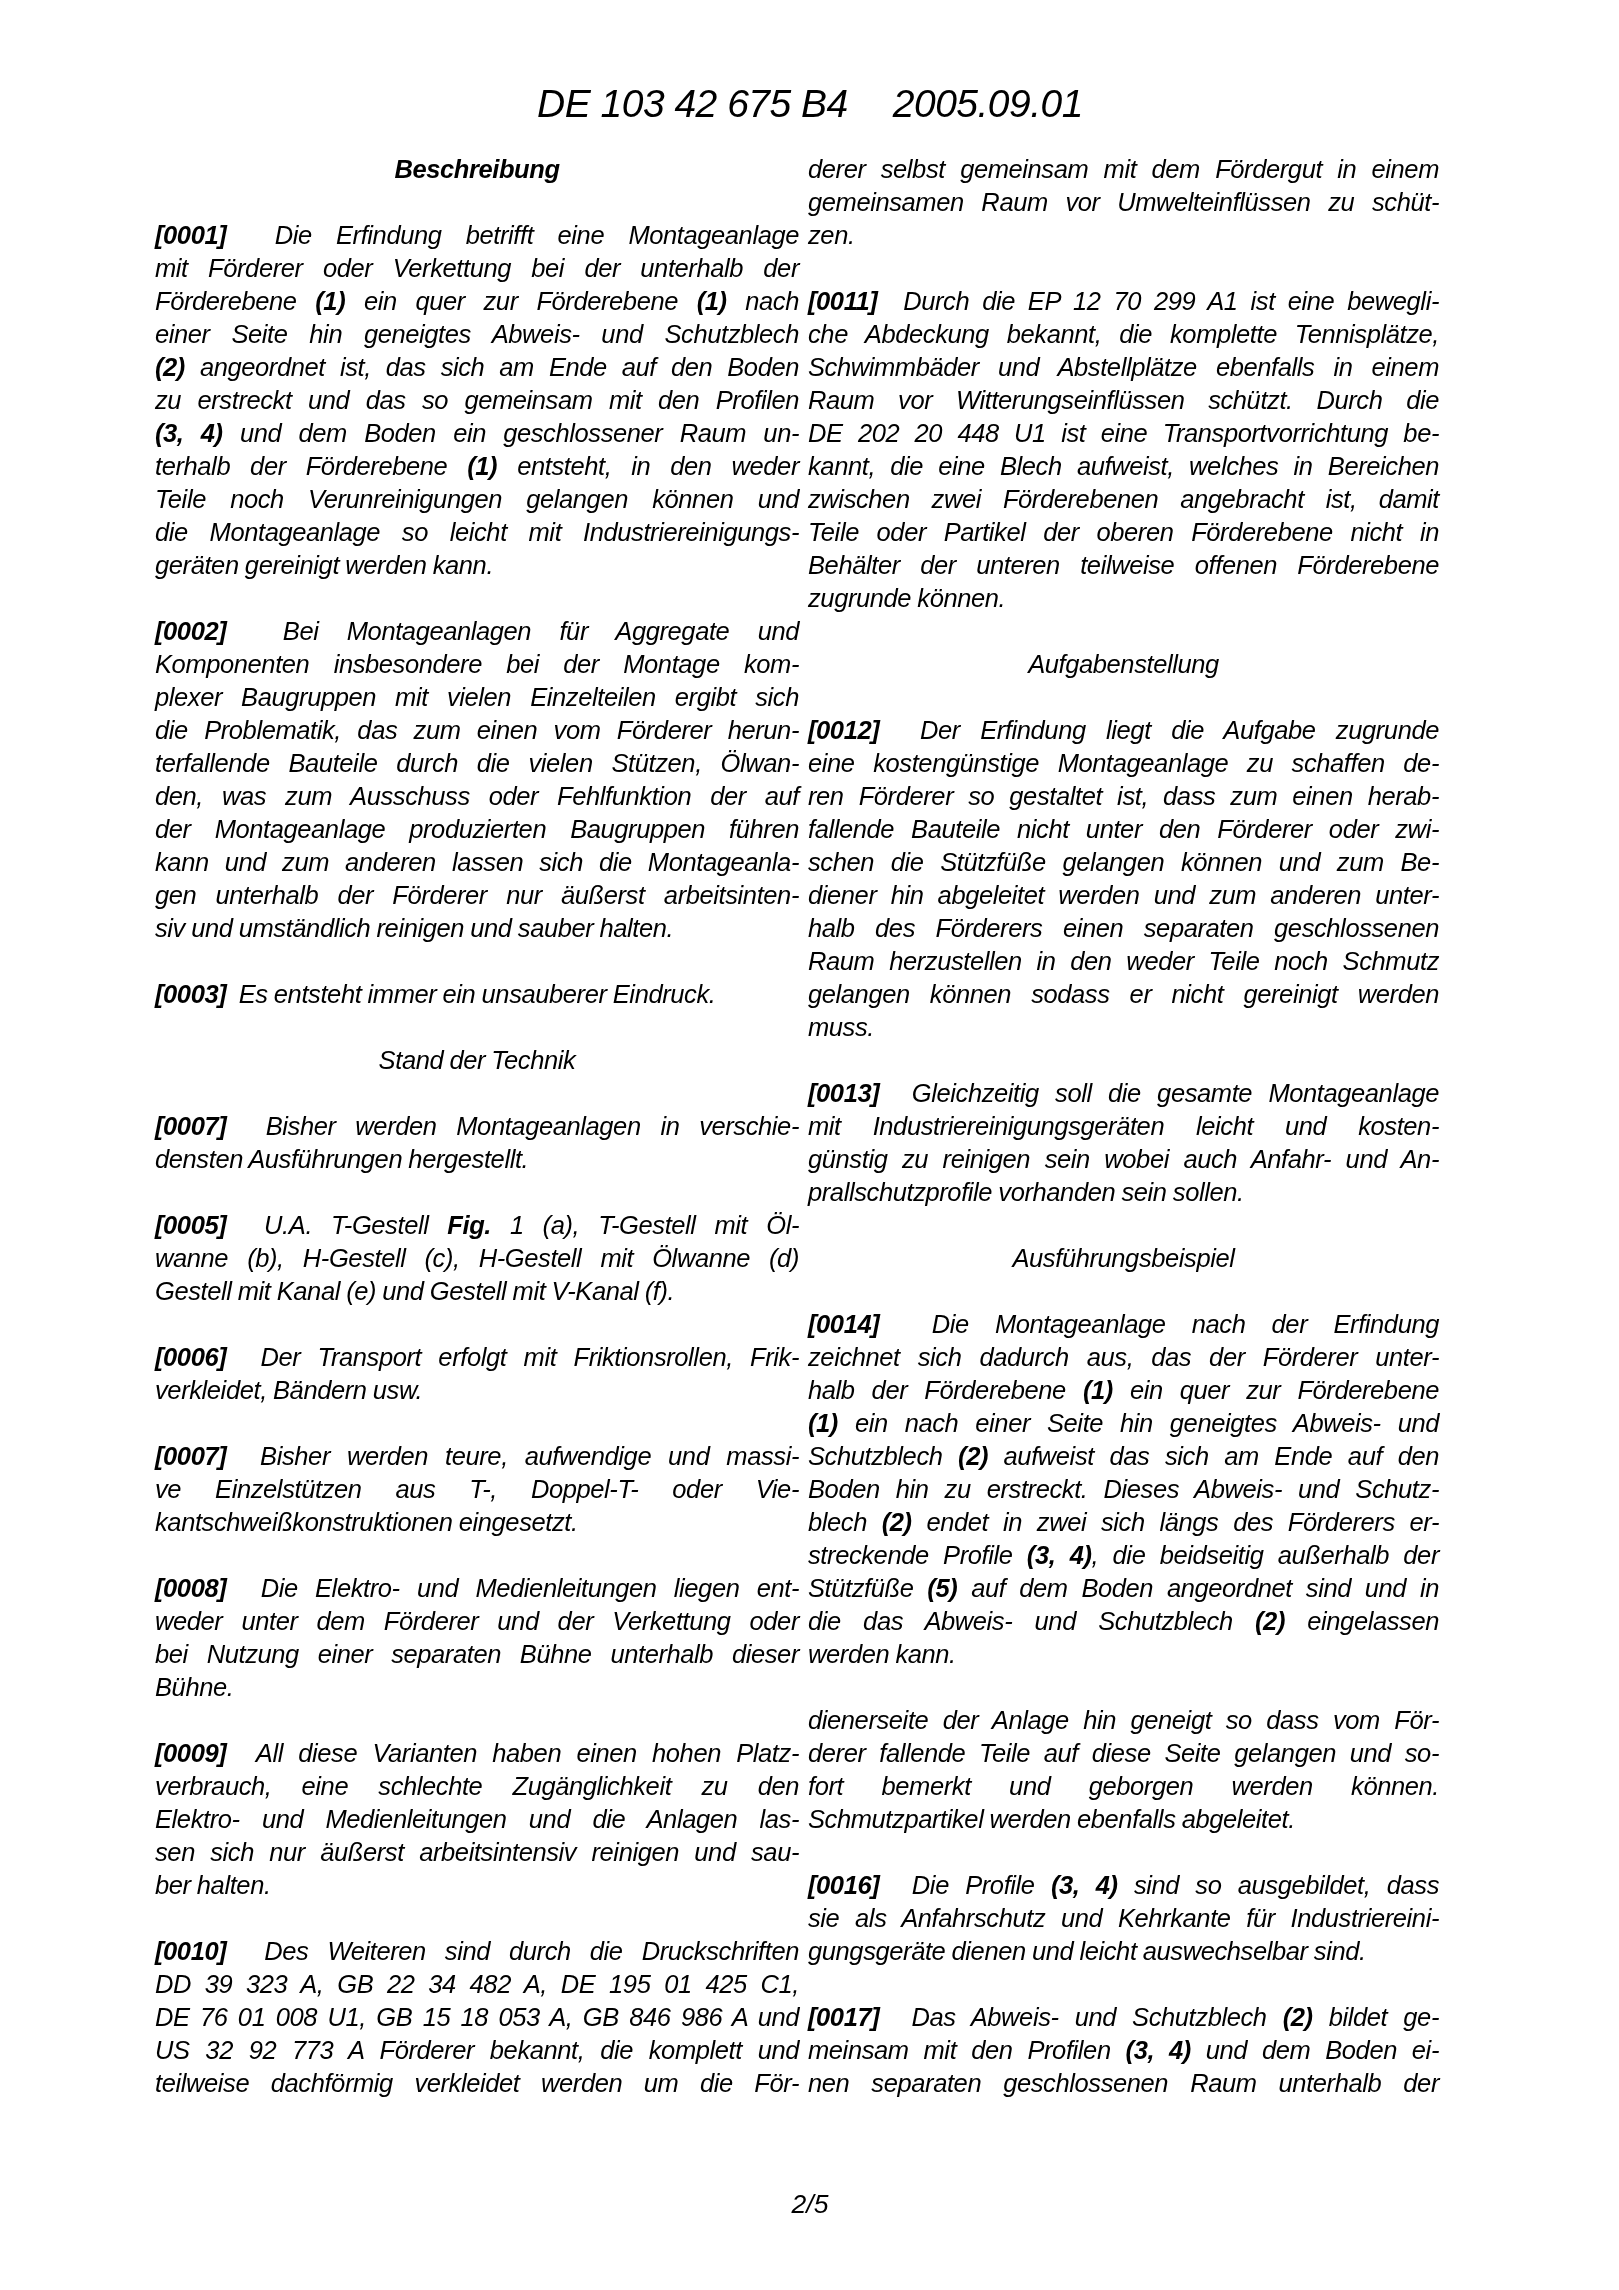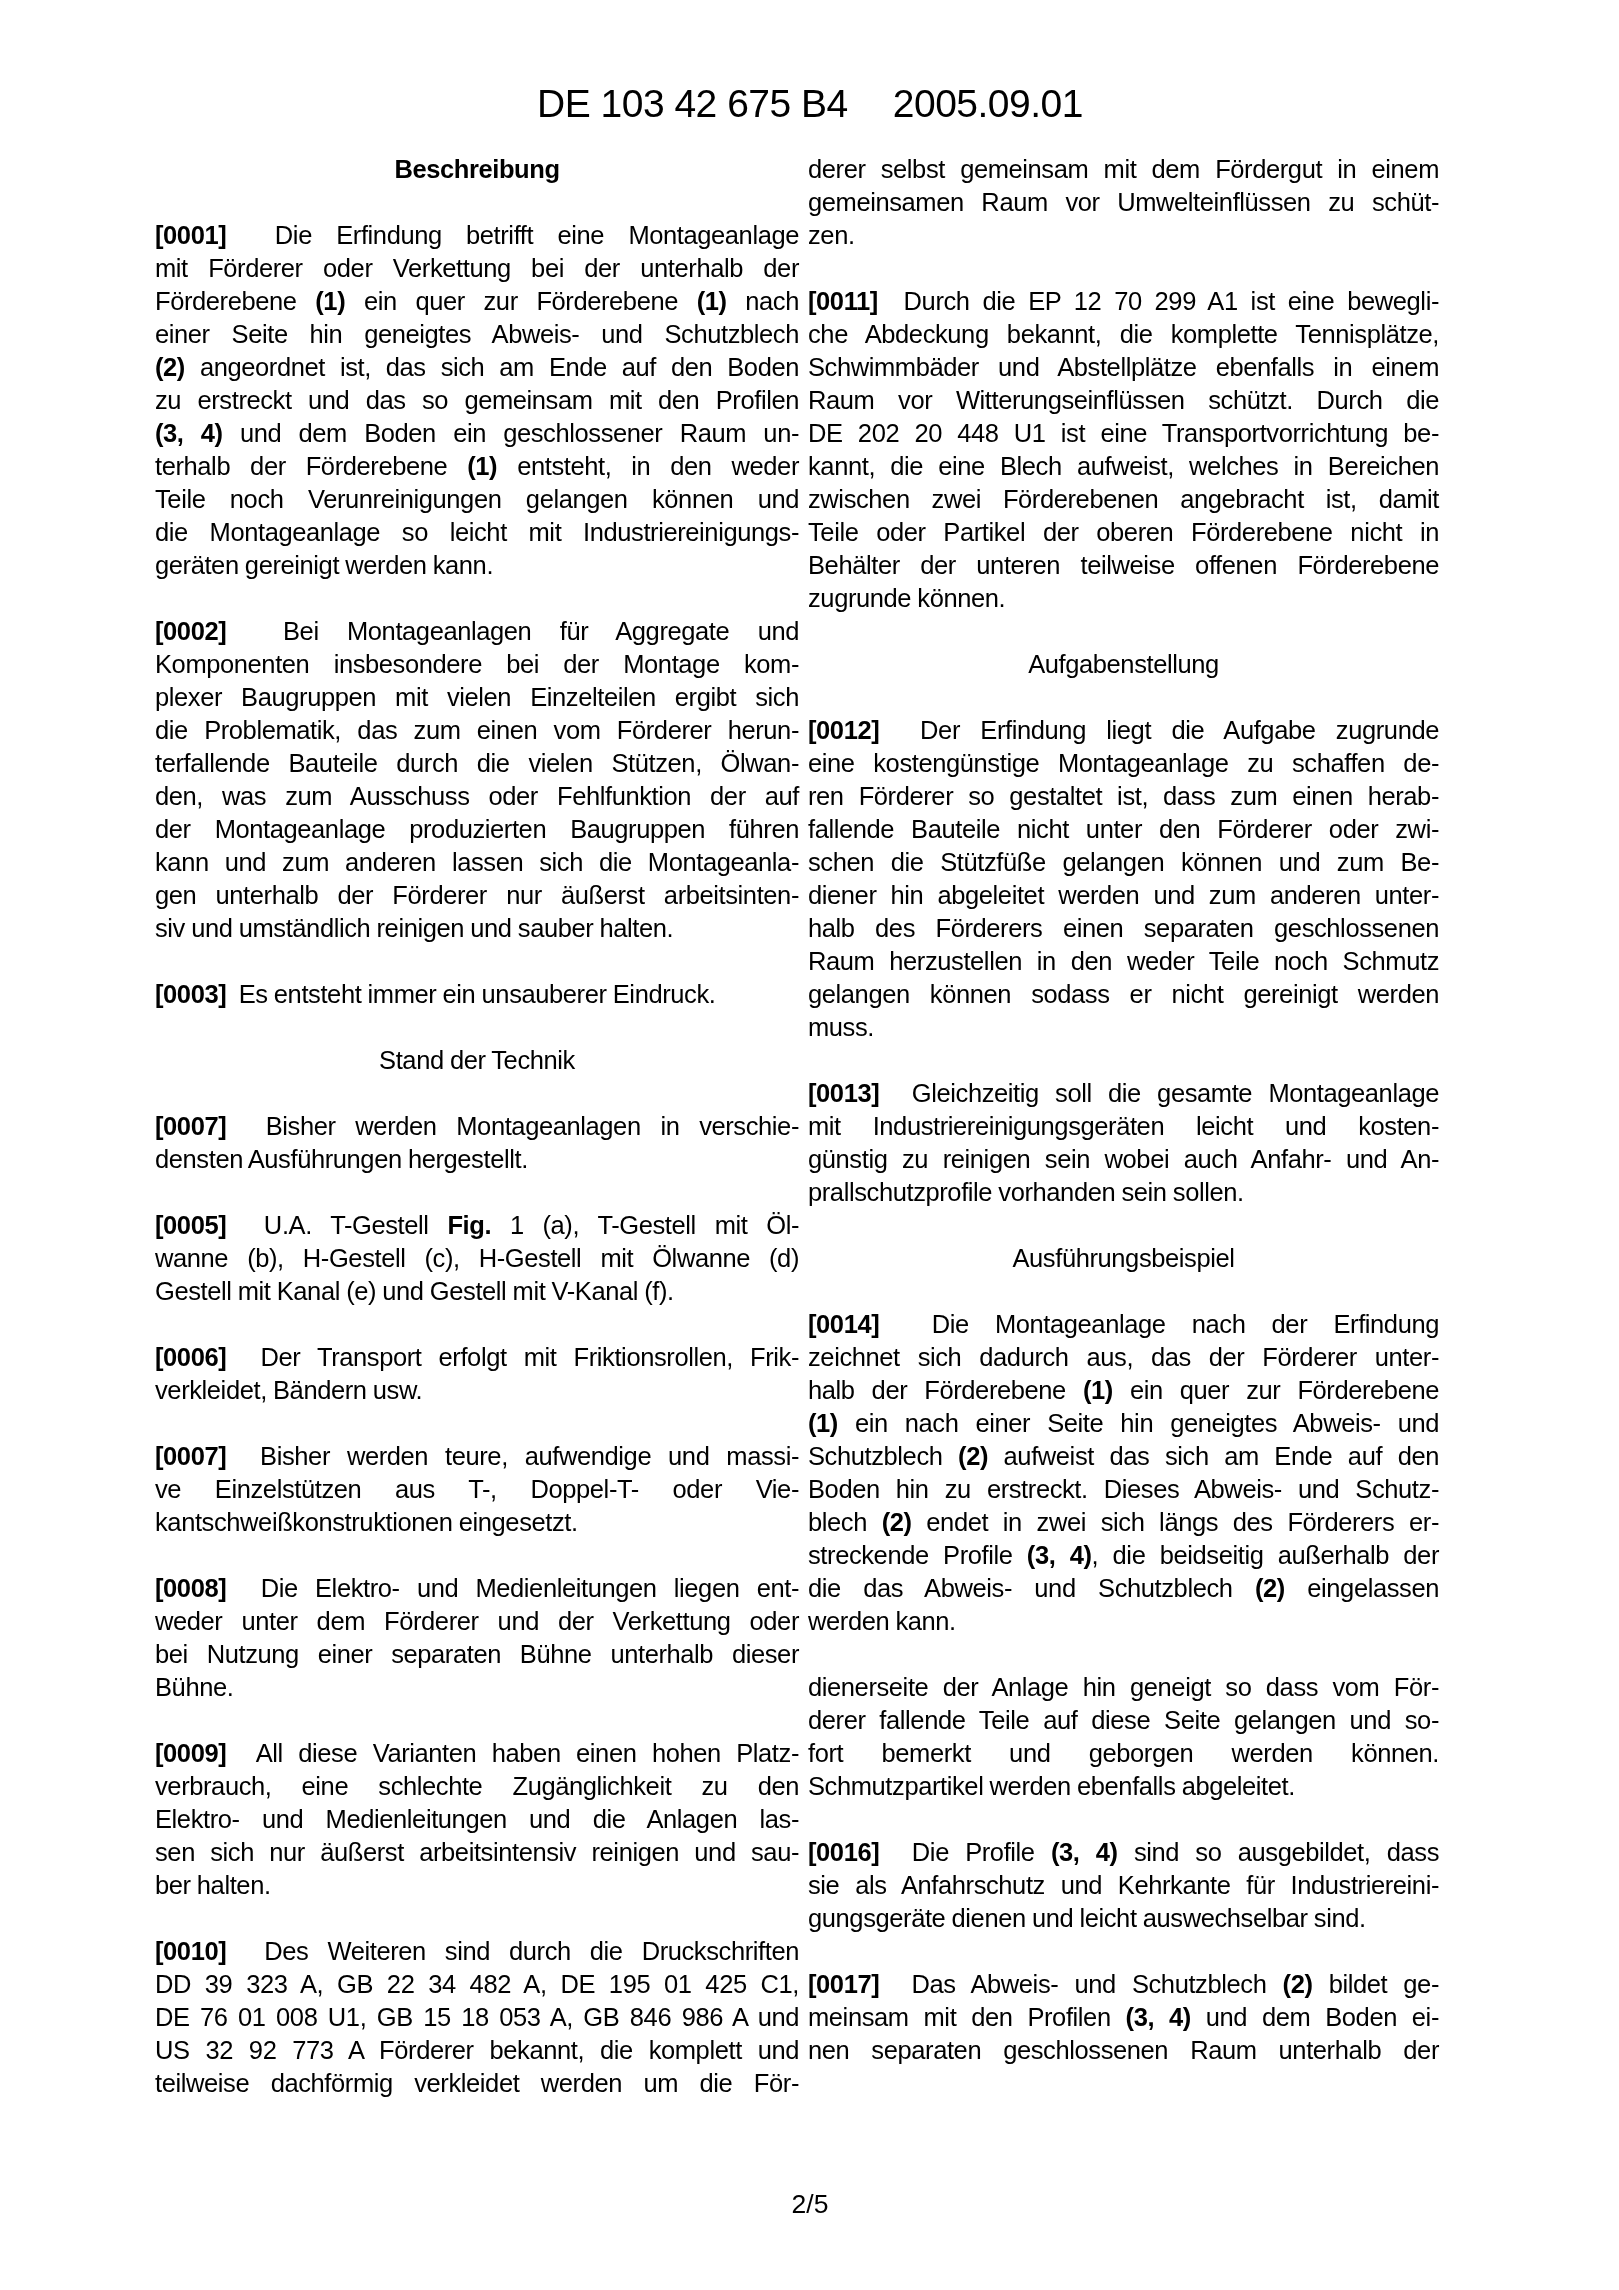--- a/index.html
+++ b/index.html
@@ -4,20 +4,21 @@
 <title>DE 103 42 675 B4</title>
 <style>
   html,body{margin:0;padding:0;background:#e8e8e8;}
   .page{
     position:relative;
     width:1619px;height:2291px;
     background:#ffffff;
     color:#000;
     font-family:"Liberation Sans","DejaVu Sans",sans-serif;
     overflow:hidden;
+    font-style:italic;
   }
   .doc-header{
     position:absolute;top:81px;left:155px;width:1310px;
     display:flex;justify-content:center;gap:45px;
     font-size:39px;line-height:45px;letter-spacing:-0.5px;
     white-space:nowrap;
   }
   .col{
     position:absolute;top:153px;
     font-size:25.5px;letter-spacing:-0.4px;word-spacing:-0.5px;
@@ -169,20 +170,21 @@
       </div>
       <div class="block">
         <div class="line"><b>[0014]</b>&nbsp; Die Montageanlage nach der Erfindung</div>
         <div class="line">zeichnet sich dadurch aus, das der Förderer unter-</div>
         <div class="line">halb der Förderebene <b>(1)</b> ein quer zur Förderebene</div>
         <div class="line"><b>(1)</b> ein nach einer Seite hin geneigtes Abweis- und</div>
         <div class="line">Schutzblech <b>(2)</b> aufweist das sich am Ende auf den</div>
         <div class="line">Boden hin zu erstreckt. Dieses Abweis- und Schutz-</div>
         <div class="line">blech <b>(2)</b> endet in zwei sich längs des Förderers er-</div>
         <div class="line">streckende Profile <b>(3, 4)</b>, die beidseitig außerhalb der</div>
+        <div class="line">Stützfüße <b>(5)</b> auf dem Boden angeordnet sind und in</div>
         <div class="line">die das Abweis- und Schutzblech <b>(2)</b> eingelassen</div>
         <div class="line last">werden kann.</div>
       </div>
       <div class="block">
         <div class="line">dienerseite der Anlage hin geneigt so dass vom För-</div>
         <div class="line">derer fallende Teile auf diese Seite gelangen und so-</div>
         <div class="line">fort bemerkt und geborgen werden können.</div>
         <div class="line last">Schmutzpartikel werden ebenfalls abgeleitet.</div>
       </div>
       <div class="block">

